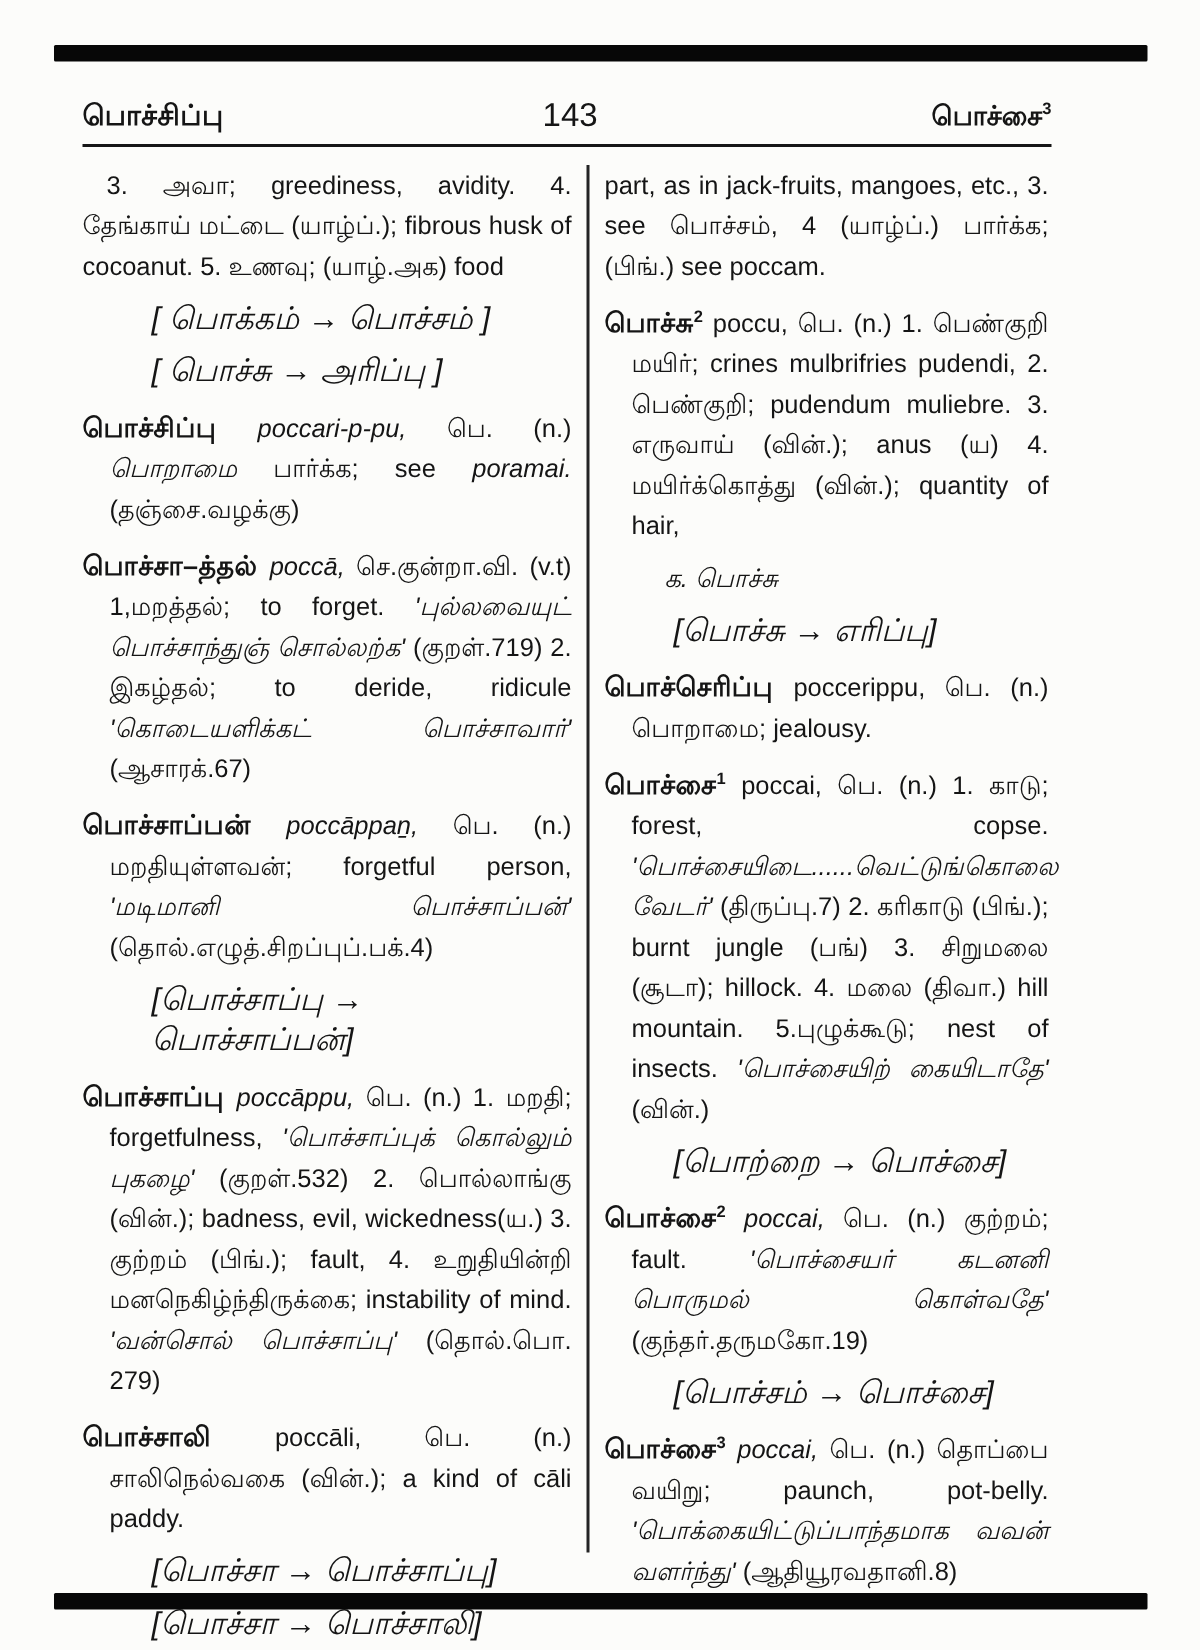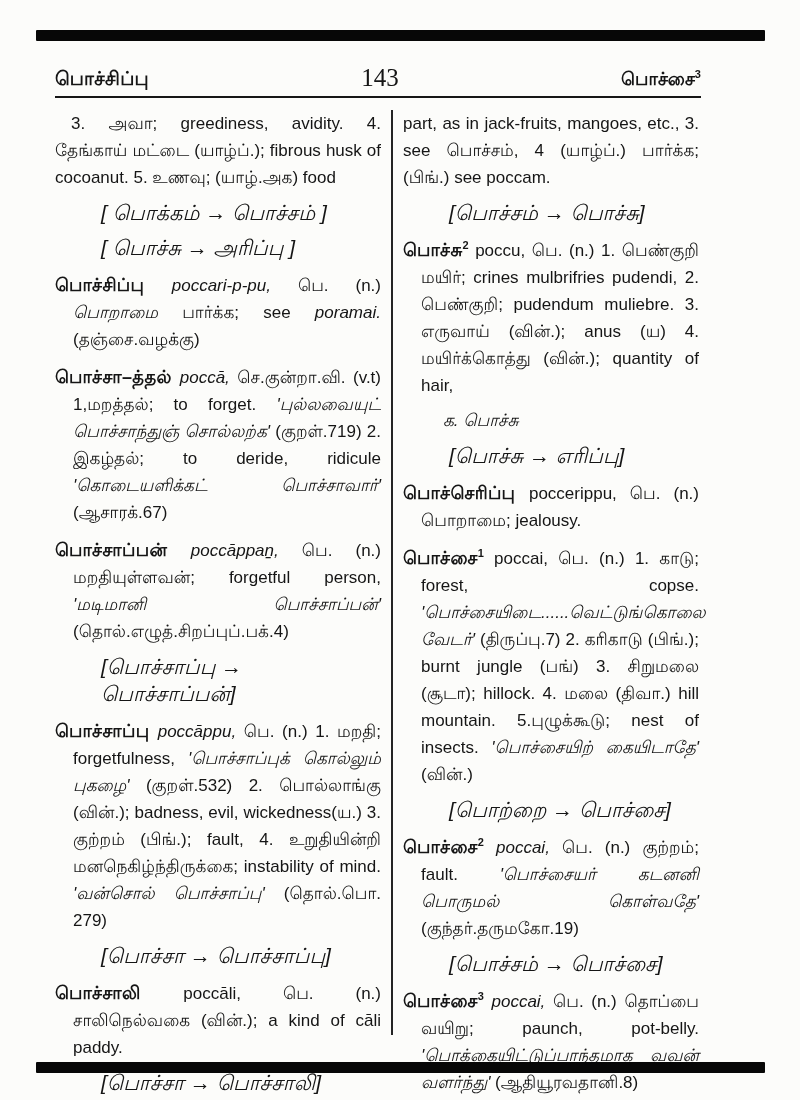--- a/index.html
+++ b/index.html
@@ -8,21 +8,21 @@
     background:#fcfcfa; color:#151515; overflow:hidden;
     font-family:"Liberation Sans","DejaVu Sans",sans-serif;
   }
   .scan-bar { position:absolute; left:36px; width:729px; height:11px; background:#070707; border-radius:1px; }
   .scan-bar.top { top:30px; }
   .scan-bar.bottom { top:1062px; }
 
   .header { position:absolute; top:64px; left:55px; width:646px;
     display:flex; justify-content:space-between; align-items:flex-end; }
   .header .hw-left  { font-weight:700; font-size:19px; letter-spacing:.3px; }
-  .header .pageno   { font-family:Liberation Serif, serif; font-size:25px; }
+  .header .pageno   { font-family:Liberation Sans, sans-serif; font-size:22px; }
   .header .hw-right { font-weight:600; font-size:18px;margin-left:10px; }
   .rule { position:absolute; top:96px; left:55px; width:646px; height:2px; background:#161616; }
 
   .content { position:absolute; top:110px; left:55px; width:646px; display:flex; }
   .col { box-sizing:border-box; }
   .col.left  { width:326px; }
   .col.right { width:296px; margin-left:10px; }
   .divider { width:2px; background:#242424; margin-left:10px; height:925px; }
 
   p.blk { margin:0; font-size:17px; line-height:27px; text-align:justify; }
@@ -51,29 +51,28 @@
 <div class="content">
   <div class="col left">
       <p class="blk cont-i"><span class="r-n">3. அவா; greediness, avidity. 4. தேங்காய் மட்டை (யாழ்ப்.); fibrous husk of cocoanut. 5. உணவு; (யாழ்.அக) food</span></p>
       <p class="blk xref"><span class="r-i">[ பொக்கம் → பொச்சம் ]</span></p>
       <p class="blk xref"><span class="r-i">[ பொச்சு → அரிப்பு ]</span></p>
       <p class="blk entry"><span class="r-b">பொச்சிப்பு </span><span class="r-i">poccari-p-pu, </span><span class="r-n">பெ. (n.) </span><span class="r-i">பொறாமை </span><span class="r-n">பார்க்க; see </span><span class="r-i">poramai. </span><span class="r-n">(தஞ்சை.வழக்கு)</span></p>
       <p class="blk entry"><span class="r-b">பொச்சா–த்தல் </span><span class="r-i">poccā, </span><span class="r-n">செ.குன்றா.வி. (v.t) 1,மறத்தல்; to forget. </span><span class="r-i">'புல்லவையுட் பொச்சாந்துஞ் சொல்லற்க' </span><span class="r-n">(குறள்.719) 2. இகழ்தல்; to deride, ridicule </span><span class="r-i">'கொடையளிக்கட் பொச்சாவார்' </span><span class="r-n">(ஆசாரக்.67)</span></p>
       <p class="blk entry"><span class="r-b">பொச்சாப்பன் </span><span class="r-i">poccāppaṉ, </span><span class="r-n">பெ. (n.) மறதியுள்ளவன்; forgetful person, </span><span class="r-i">'மடிமானி பொச்சாப்பன்' </span><span class="r-n">(தொல்.எழுத்.சிறப்புப்.பக்.4)</span></p>
       <p class="blk xref"><span class="r-i">[பொச்சாப்பு → பொச்சாப்பன்]</span></p>
       <p class="blk entry"><span class="r-b">பொச்சாப்பு </span><span class="r-i">poccāppu, </span><span class="r-n">பெ. (n.) 1. மறதி; forgetfulness, </span><span class="r-i">'பொச்சாப்புக் கொல்லும் புகழை' </span><span class="r-n">(குறள்.532) 2. பொல்லாங்கு (வின்.); badness, evil, wickedness(ய.) 3. குற்றம் (பிங்.); fault, 4. உறுதியின்றி மனநெகிழ்ந்திருக்கை; instability of mind. </span><span class="r-i">'வன்சொல் பொச்சாப்பு' </span><span class="r-n">(தொல்.பொ. 279)</span></p>
+      <p class="blk entry"><span class="r-b">பொச்சாலி </span><span class="r-n">poccāli, பெ. (n.) சாலிநெல்வகை (வின்.); a kind of cāli paddy.</span></p>
       <p class="blk xref"><span class="r-i">[பொச்சா → பொச்சாப்பு]</span></p>
-      <p class="blk entry"><span class="r-b">பொச்சாலி </span><span class="r-n">poccāli, பெ. (n.) சாலிநெல்வகை (வின்.); a kind of cāli paddy.</span></p>
       <p class="blk xref"><span class="r-i">[பொச்சா → பொச்சாலி]</span></p>
       <p class="blk entry"><span class="r-b">பொச்சு</span><span class="r-s">1</span><span class="r-n"> poccu, பெ. (n.) 1. see பொச்சம்' 2. பழத்தின் சேதமடைந்த பகுதி; blighted</span></p>
     </div>
   <div class="divider"></div>
   <div class="col right">
       <p class="blk cont"><span class="r-n">part, as in jack-fruits, mangoes, etc., 3. see பொச்சம், 4 (யாழ்ப்.) பார்க்க;(பிங்.) see poccam.</span></p>
-      <p class="blk xref"><span class="r-i">[பொச்சம் → பொச்சு]</span></p>
       <p class="blk entry"><span class="r-b">பொச்சு</span><span class="r-s">2</span><span class="r-n"> poccu, பெ. (n.) 1. பெண்குறி மயிர்; crines mulbrifries pudendi, 2. பெண்குறி; pudendum muliebre. 3. எருவாய் (வின்.); anus (ய) 4. மயிர்க்கொத்து (வின்.); quantity of hair,</span></p>
       <p class="blk note"><span class="r-i">க. பொச்சு</span></p>
       <p class="blk xref"><span class="r-i">[பொச்சு → எரிப்பு]</span></p>
       <p class="blk entry"><span class="r-b">பொச்செரிப்பு </span><span class="r-n">poccerippu, பெ. (n.) பொறாமை; jealousy.</span></p>
       <p class="blk entry"><span class="r-b">பொச்சை</span><span class="r-s">1</span><span class="r-n"> poccai, பெ. (n.) 1. காடு; forest, copse. </span><span class="r-i">'பொச்சையிடை......வெட்டுங்கொலை வேடர்' </span><span class="r-n">(திருப்பு.7) 2. கரிகாடு (பிங்.); burnt jungle (பங்) 3. சிறுமலை (சூடா); hillock. 4. மலை (திவா.) hill mountain. 5.புழுக்கூடு; nest of insects. </span><span class="r-i">'பொச்சையிற் கையிடாதே' </span><span class="r-n">(வின்.)</span></p>
       <p class="blk xref"><span class="r-i">[பொற்றை → பொச்சை]</span></p>
       <p class="blk entry"><span class="r-b">பொச்சை</span><span class="r-s">2</span><span class="r-n"> </span><span class="r-i">poccai, </span><span class="r-n">பெ. (n.) குற்றம்; fault. </span><span class="r-i">'பொச்சையர் கடனனி பொருமல் கொள்வதே' </span><span class="r-n">(குந்தர்.தருமகோ.19)</span></p>
       <p class="blk xref"><span class="r-i">[பொச்சம் → பொச்சை]</span></p>
       <p class="blk entry"><span class="r-b">பொச்சை</span><span class="r-s">3</span><span class="r-n"> </span><span class="r-i">poccai, </span><span class="r-n">பெ. (n.) தொப்பை வயிறு; paunch, pot-belly. </span><span class="r-i">'பொக்கையிட்டுப்பாந்தமாக வவன் வளர்ந்து' </span><span class="r-n">(ஆதியூரவதானி.8)</span></p>
     </div>

